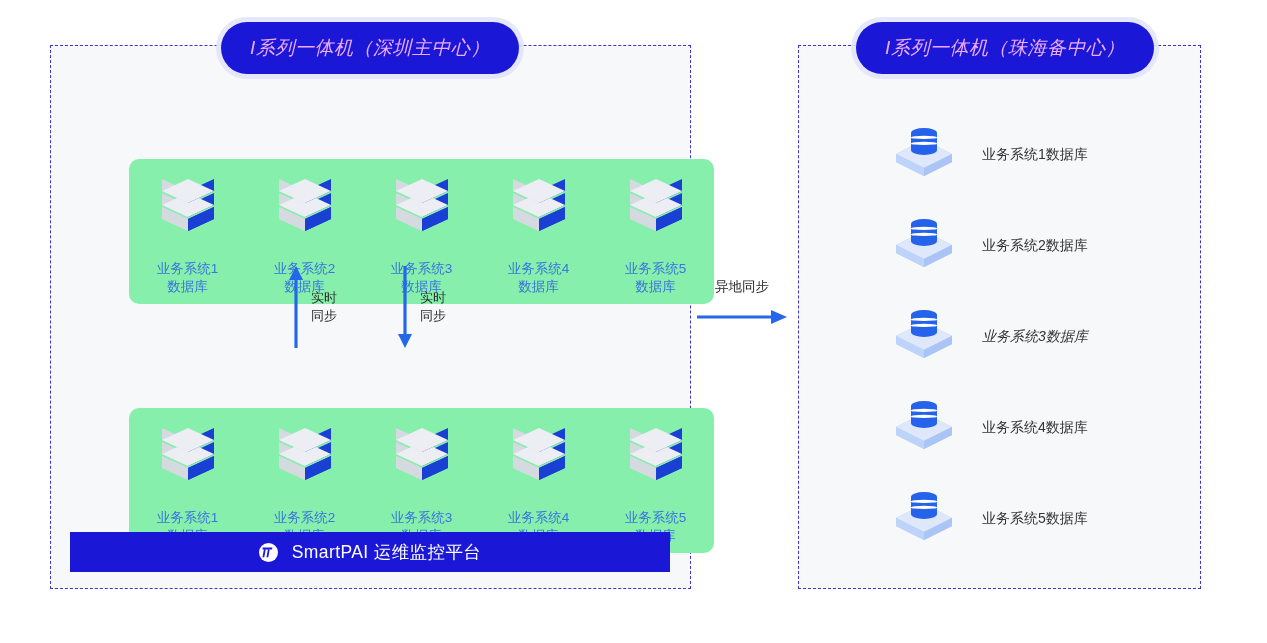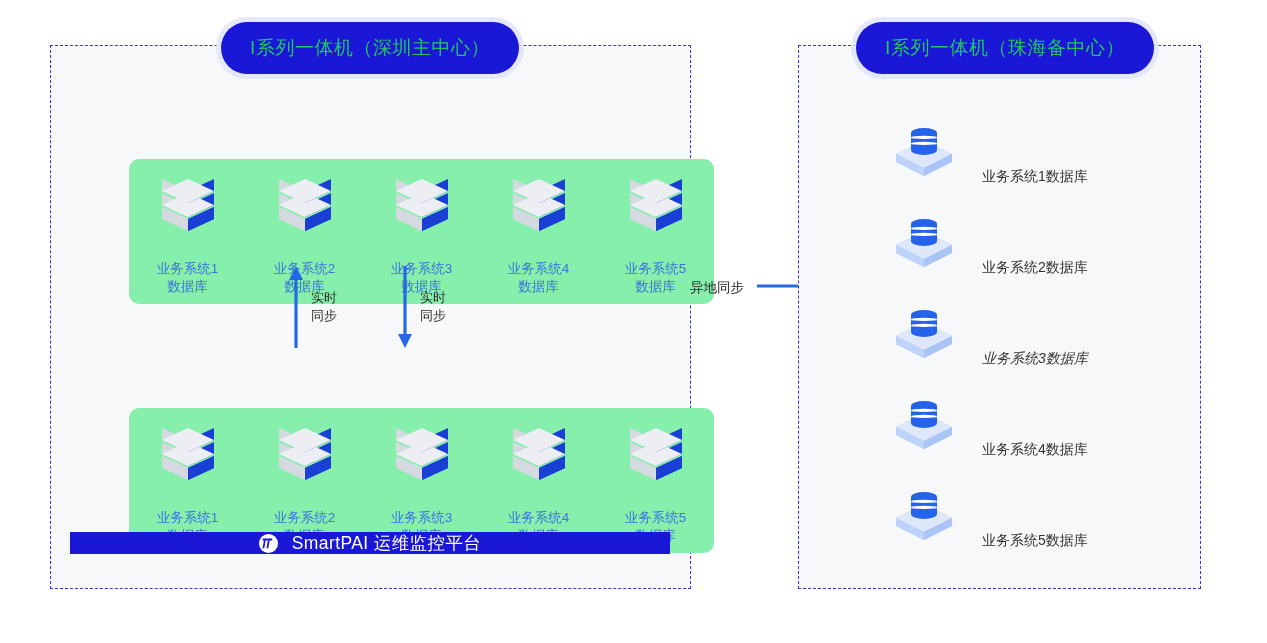--- a/index.html
+++ b/index.html
@@ -19,29 +19,30 @@
     border:1.5px dashed #3a34d8;
     box-sizing:border-box;
   }
   #panel-primary{left:50px;top:45px;width:641px;height:544px;}
   #panel-backup{left:798px;top:45px;width:403px;height:544px;}
 
   
   .pill{
     position:absolute;
     background:#1a17d6;
-    color:#22c55e;
+    color:#f0abfc;
     border-radius:26px;
     height:52px;
     display:flex;align-items:center;justify-content:center;
     font-size:19px;
     letter-spacing:.5px;
     white-space:nowrap;
     box-shadow:0 0 0 5px rgba(225,228,250,.85);
     z-index:5;
+    font-style:italic;
   }
   #pill-primary{left:221px;top:22px;width:298px;}
   #pill-backup{left:856px;top:22px;width:298px;}
 
   
   .card{
     position:absolute;
     background:#86efac;
     border-radius:10px;
   }
@@ -61,21 +62,21 @@
     margin-top:9px;
     font-size:13.5px;
     line-height:1.35;
     color:#3a74dd;
     text-align:center;
     white-space:pre-line;
   }
 
   
   #smartpai-bar{
-    position:absolute;left:70px;top:532px;width:600px;height:22px;
+    position:absolute;left:70px;top:532px;width:600px;height:40px;
     background:#1a17d6;
     display:flex;align-items:center;justify-content:center;
     gap:14px;
   }
   #smartpai-bar .logo{width:19px;height:19px;display:block;}
   #smartpai-bar .txt{
     color:#ffffff;font-size:17.5px;letter-spacing:.4px;white-space:nowrap;
   }
 
   
@@ -83,29 +84,29 @@
   #sync-up{left:288px;top:266px;}
   #sync-down{left:397px;top:266px;}
   .sync-group svg{display:block;}
   .sync-text{
     font-size:13px;color:#2b2b2b;line-height:1.35;white-space:pre-line;
   }
 
   
   #remote-sync{
     position:absolute;left:690px;top:278px;width:104px;
-    display:flex;flex-direction:row;align-items:center;gap:13px;
+    display:flex;flex-direction:column;align-items:center;gap:13px;
   }
   #remote-sync .rs-text{font-size:13.5px;color:#2b2b2b;white-space:nowrap;}
 
   
   #backup-list{position:absolute;left:806px;top:108px;width:390px;height:455px;}
   .db-row{
     position:absolute;left:86px;width:300px;height:62px;
-    display:flex;align-items:flex-end;gap:26px;
+    display:flex;align-items:center;gap:26px;
   }
   .db-row .db-label{font-size:14px;color:#333333;white-space:nowrap;}
 </style>
 </head>
 <body>
 
 <div class="stage">
 
   <div class="panel" id="panel-primary">
 

